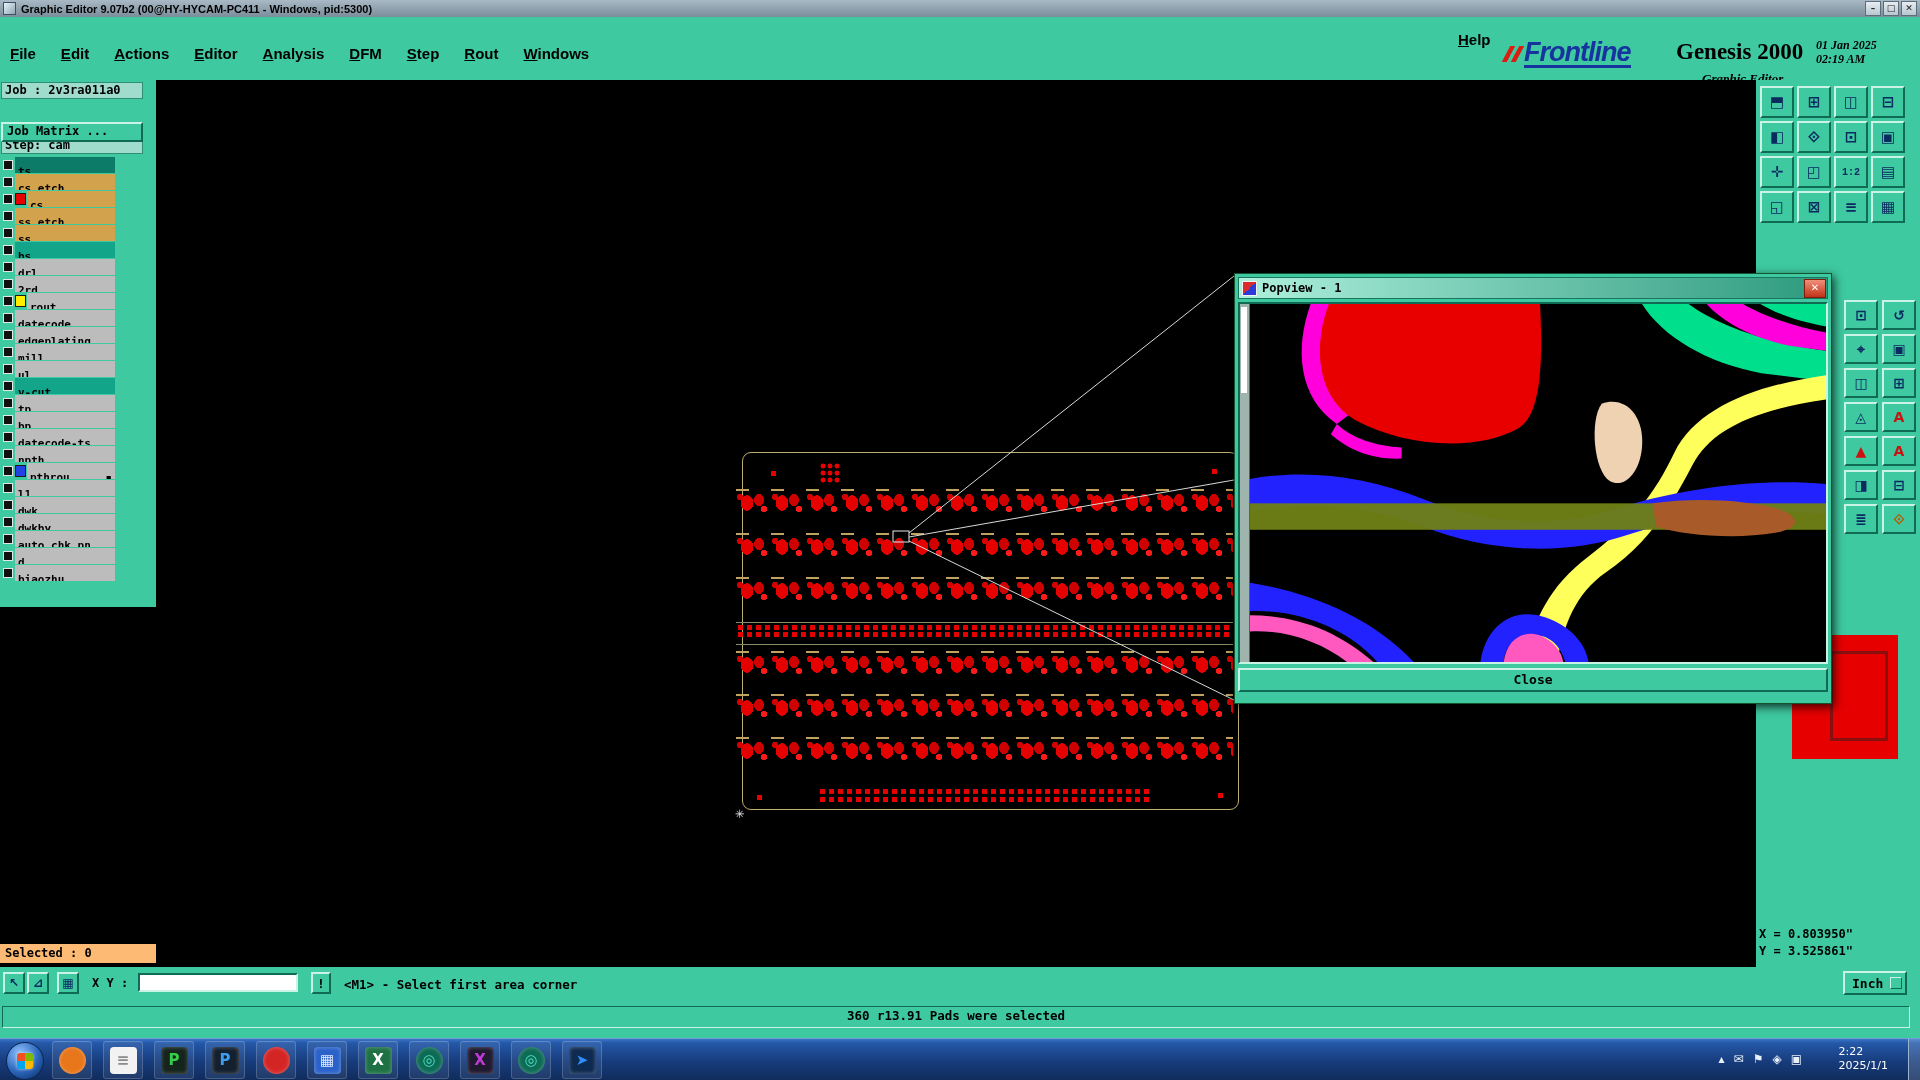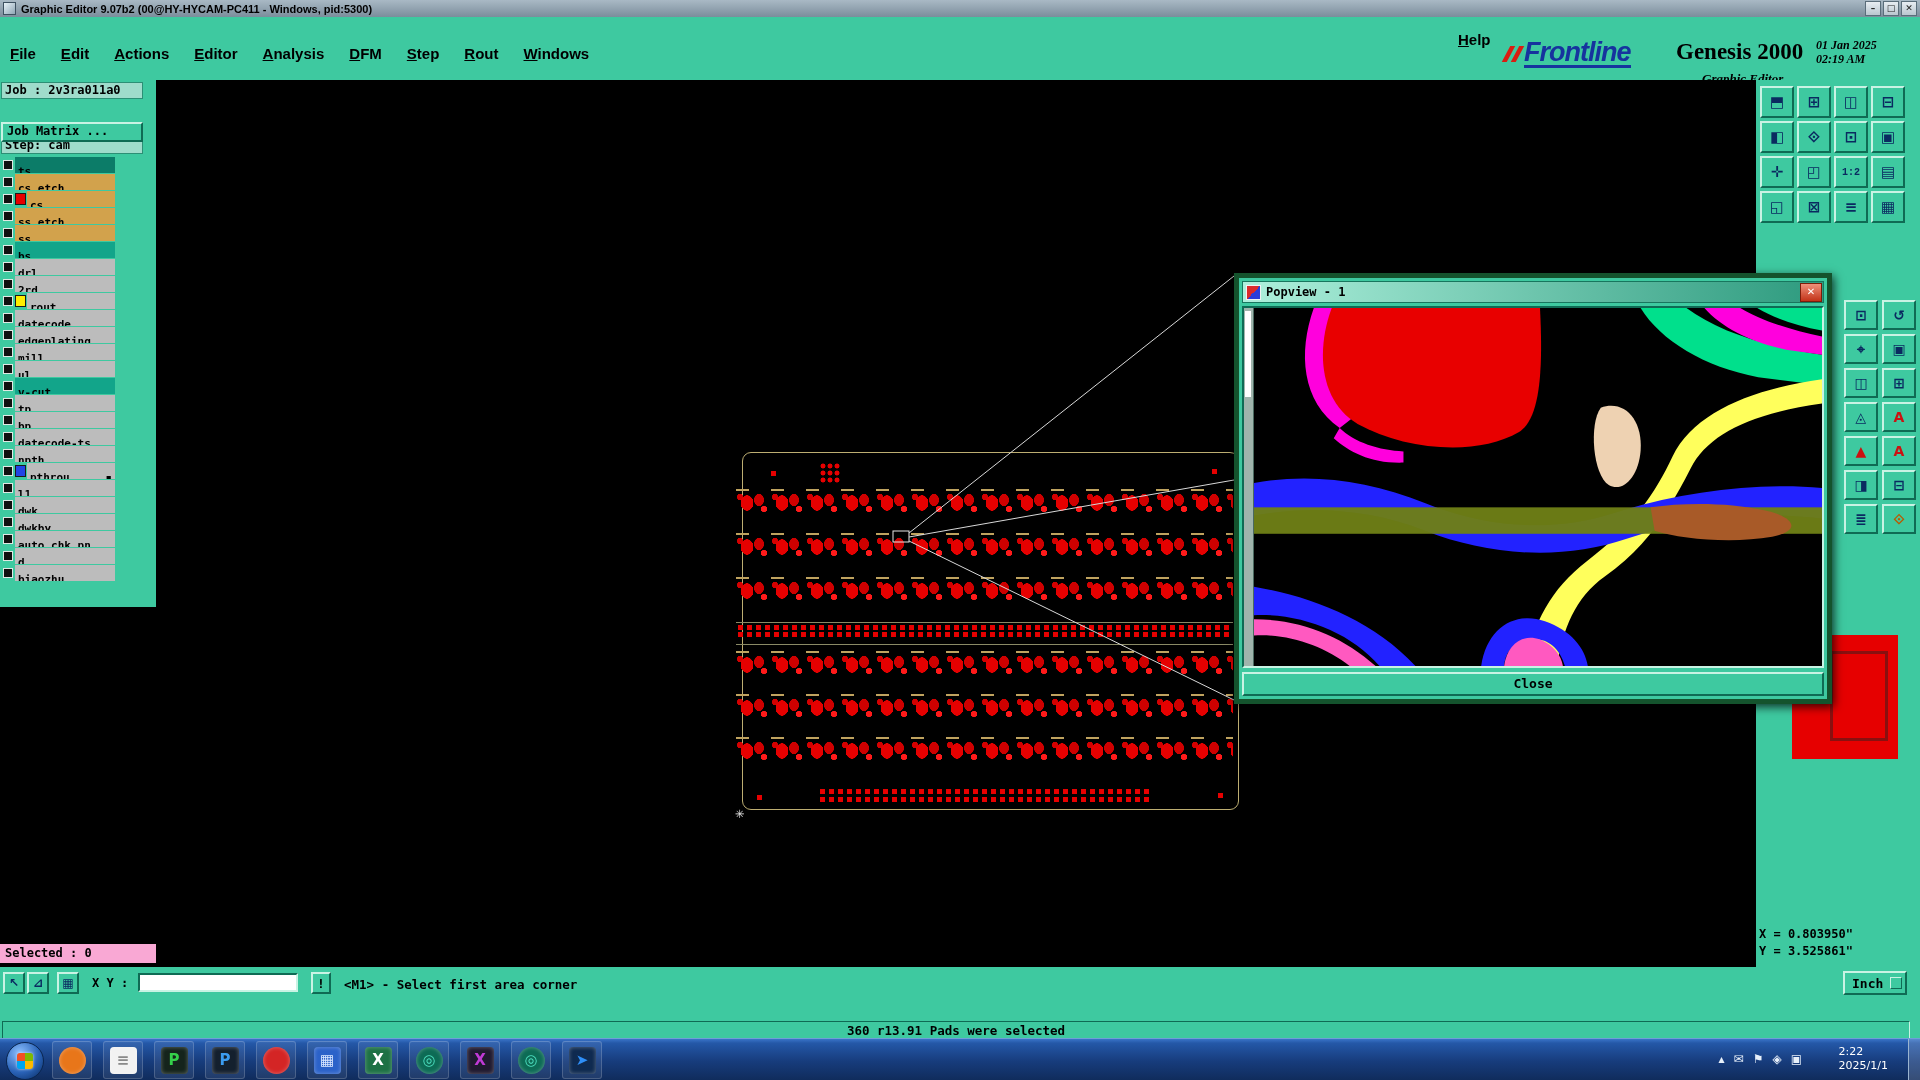--- a/index.html
+++ b/index.html
@@ -60,21 +60,21 @@
     background-size:35px 27px,35px 27px,35px 27px,35px 27px,35px 2px;
     background-repeat:repeat-x;background-position:0 0,0 0,0 0,0 0,0 1px;}
   .dots{position:absolute;height:5px;background:repeating-linear-gradient(90deg,#e60000 0 5px,transparent 5px 9px);}
   .rail{position:absolute;left:580px;width:497px;height:1px;background:#8a8a66;}
   .fid{position:absolute;width:21px;height:21px;
        background-image:radial-gradient(2.6px 2.6px at 3px 3px,#e60000 95%,rgba(230,0,0,0));background-size:7px 7px;}
   .dot{position:absolute;width:5px;height:5px;background:#e60000;}
   #crosshair{position:absolute;left:579px;top:724px;color:#e8e8e8;font-size:15px;}
   #callout{position:absolute;left:0;top:0;width:1600px;height:887px;z-index:2;pointer-events:none;}
   
-  #popview{left:1234px;top:273px;width:598px;height:431px;background:#3ec9a0;border:5px solid #14532d;
+  #popview{left:1234px;top:273px;width:598px;height:431px;background:#3ec9a0;border:1px solid #14532d;
            box-shadow:2px 3px 9px rgba(0,0,0,.75);padding:3px;box-sizing:border-box;z-index:6;}
   #pvtitle{height:22px;background:linear-gradient(90deg,#aef0dc,#2d9a7e);border:1px solid #18765e;
            display:flex;align-items:center;box-sizing:border-box;}
   #pvicon{width:13px;height:13px;margin:0 5px 0 3px;background:linear-gradient(135deg,#d92b2b 50%,#2b3bd9 50%);
           border:1px solid #f2f2f2;}
   #pvtitletext{font:bold 12px "DejaVu Sans Mono",monospace;color:#000;}
   #pvclosebtn{margin-left:auto;margin-right:1px;width:20px;height:17px;background:linear-gradient(#f0907a,#c23318);
               border:1px solid #7c1d0a;color:#fff;font:bold 10px "DejaVu Sans",sans-serif;text-align:center;line-height:15px;}
   #pvcontent{margin-top:3px;height:362px;background:#000;display:flex;
              border-top:2px solid #0f6b54;border-left:2px solid #0f6b54;
@@ -90,41 +90,41 @@
         display:flex;align-items:center;justify-content:center;}
   .tico.small{font-size:10px;font-family:Liberation Mono, monospace;}
   #sidegrid{position:absolute;left:88px;top:220px;width:74px;display:flex;flex-wrap:wrap;gap:4px;}
   .sico{width:34px;height:30px;font:bold 14px "DejaVu Sans",sans-serif;color:#0a2a60;
         display:flex;align-items:center;justify-content:center;}
   .sico.red{color:#cc1111;} .sico.org{color:#b85a00;}
   #redbox{position:absolute;left:36px;top:555px;width:106px;height:124px;background:#e60000;}
   #redboxinner{position:absolute;right:10px;top:16px;width:52px;height:84px;border:3px solid #8a1010;}
   .coordline{position:absolute;left:3px;font:bold 12px "DejaVu Sans Mono",monospace;color:#000;white-space:pre;}
   
-  #selectedbar{left:0;top:944px;width:156px;height:19px;background:#f9a8d4;z-index:4;
+  #selectedbar{left:0;top:944px;width:156px;height:19px;background:#fdba74;z-index:4;
                font:bold 12px "DejaVu Sans Mono",monospace;line-height:18px;padding-left:5px;box-sizing:border-box;color:#000;}
   #bottombar{left:0;top:967px;width:1920px;height:71px;background:#3ec9a0;z-index:4;}
   .modebtn{position:absolute;top:5px;width:22px;height:22px;font:bold 12px "DejaVu Sans",sans-serif;
            display:flex;align-items:center;justify-content:center;color:#0a2a60;}
   #xylabel{position:absolute;left:92px;top:9px;font:bold 12px "DejaVu Sans Mono",monospace;color:#000;}
   #xyinput{position:absolute;left:138px;top:6px;width:160px;height:19px;background:#fff;
            border-top:2px solid #0f6b54;border-left:2px solid #0f6b54;
            border-bottom:2px solid #c9f3e4;border-right:2px solid #c9f3e4;box-sizing:border-box;
            font:12px "DejaVu Sans Mono",monospace;padding:0 3px;outline:none;}
   #alertbtn{position:absolute;left:311px;top:5px;width:20px;height:22px;font:bold 13px "DejaVu Sans Mono",monospace;
             display:flex;align-items:center;justify-content:center;}
   #prompt{position:absolute;left:344px;top:10px;font:bold 12.5px "DejaVu Sans Mono",monospace;color:#000;}
   #inchbtn{position:absolute;left:1843px;top:4px;width:64px;height:24px;font:bold 13px "DejaVu Sans Mono",monospace;
            display:flex;align-items:center;padding-left:7px;gap:7px;}
   #inchsq{width:10px;height:10px;background:#3ec9a0;border-top:1px solid #c9f3e4;border-left:1px solid #c9f3e4;
           border-bottom:1px solid #0f6b54;border-right:1px solid #0f6b54;}
   #statusstrip{position:absolute;left:2px;right:10px;top:39px;height:20px;
                border-top:1px solid #0f6b54;border-left:1px solid #0f6b54;
                border-bottom:1px solid #c9f3e4;border-right:1px solid #c9f3e4;
-               font:bold 12.5px "DejaVu Sans Mono",monospace;text-align:center;line-height:18px;color:#000;margin-top:15px;}
+               font:bold 12.5px "DejaVu Sans Mono",monospace;text-align:center;line-height:18px;color:#000;}
   
   #taskbar{left:0;top:1038px;width:1920px;height:42px;z-index:10;
            background:linear-gradient(180deg,#3a74c8 0%,#2458a8 10%,#173c7c 55%,#102c5c 100%);
            border-top:1px solid #6f9fd8;box-sizing:border-box;}
   #orb{position:absolute;left:6px;top:3px;width:36px;height:36px;border-radius:50%;
        background:radial-gradient(circle at 35% 28%,#8cc0ff,#2a63b8 55%,#0b2f66 95%);
        border:1px solid #0a2650;display:flex;align-items:center;justify-content:center;}
   #orbflag{width:16px;height:16px;border-radius:3px;
            background:conic-gradient(#7fba00 0 25%,#ffb900 0 50%,#00a4ef 0 75%,#f25022 0 100%);
            box-shadow:0 0 3px rgba(255,255,255,.7);}

